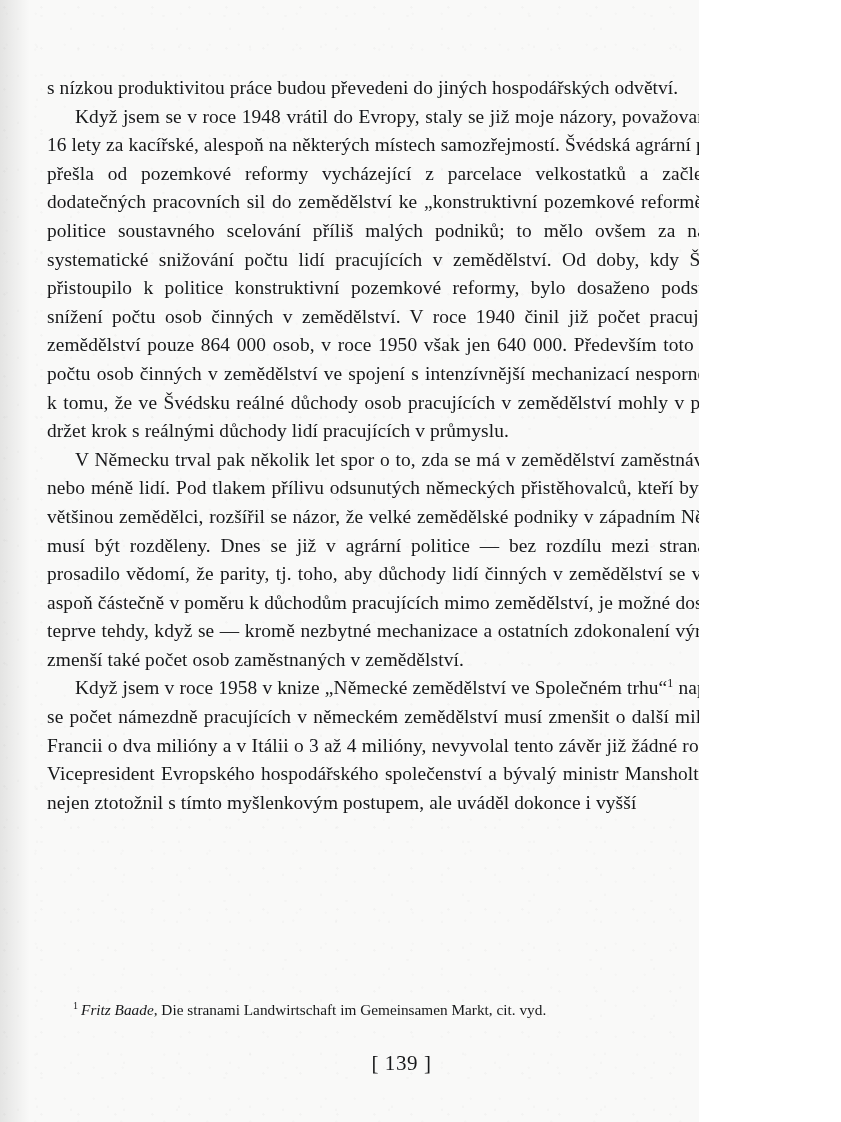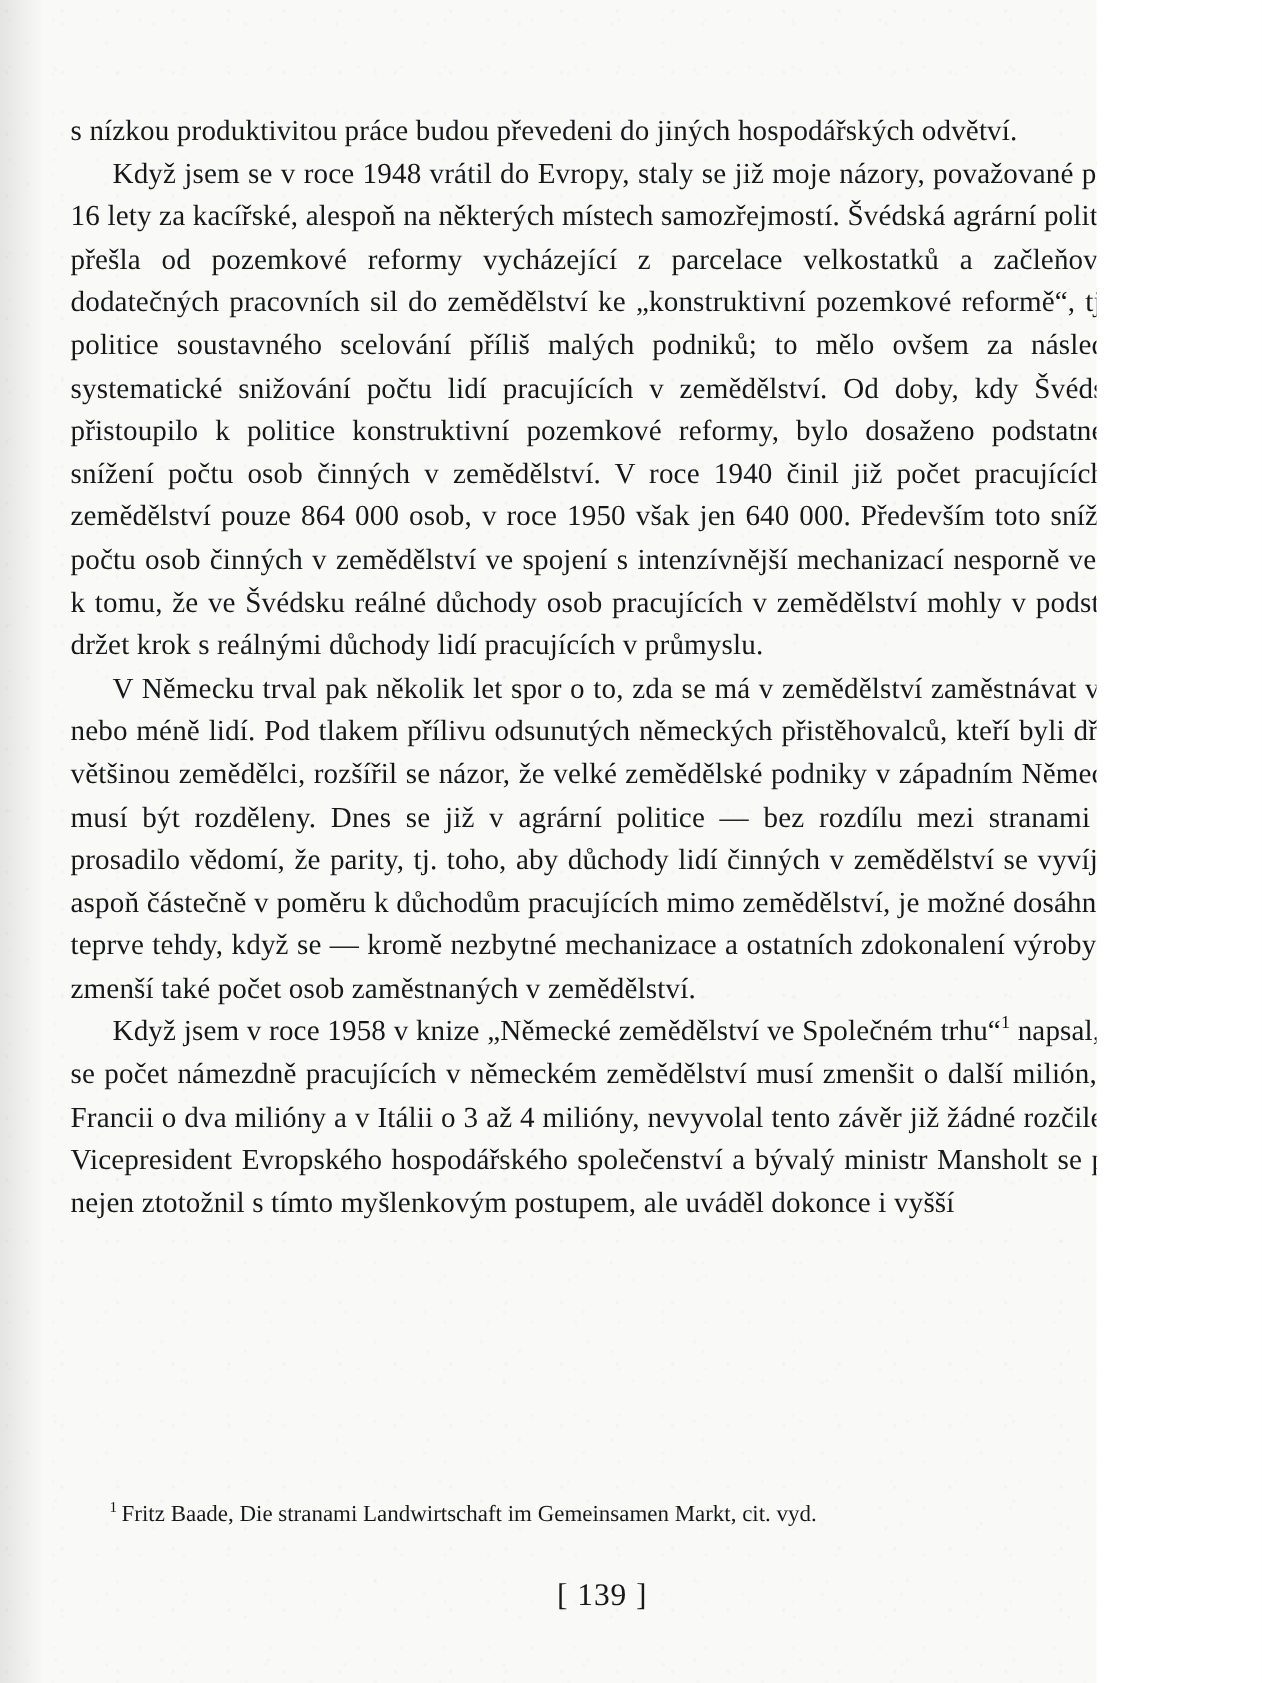--- a/index.html
+++ b/index.html
@@ -20,21 +20,20 @@
     background-image:
       radial-gradient(circle at 12% 18%, rgba(0,0,0,0.022) 0 1px, transparent 1.4px),
       radial-gradient(circle at 34% 61%, rgba(0,0,0,0.018) 0 1px, transparent 1.4px),
       radial-gradient(circle at 68% 27%, rgba(0,0,0,0.020) 0 1px, transparent 1.4px),
       radial-gradient(circle at 82% 74%, rgba(0,0,0,0.016) 0 1px, transparent 1.4px),
       radial-gradient(circle at 52% 88%, rgba(0,0,0,0.018) 0 1px, transparent 1.4px),
       radial-gradient(circle at 23% 44%, rgba(0,0,0,0.014) 0 1px, transparent 1.4px);
     background-size: 37px 41px, 53px 47px, 61px 59px, 43px 67px, 71px 53px, 29px 31px;
     font-family: "Liberation Serif", "DejaVu Serif", serif;
     color: #17181a;
-    padding-left: 32px;
   }
 
   
   .gutter-shadow-left {
     position: absolute;
     left: 0; top: 0;
     width: 30px; height: 100%;
     background: linear-gradient(to right, rgba(0,0,0,0.085), rgba(0,0,0,0.0));
     pointer-events: none;
   }
@@ -103,20 +102,21 @@
     text-indent: 26px;
     text-align: left;
   }
   .footnote .fn-marker {
     font-size: 0.66em;
     vertical-align: super;
     line-height: 0;
     margin-right: 3px;
   }
   .footnote .fn-author {
+    font-style: italic;
   }
 
   .page-number {
     position: absolute;
     left: 47px;
     top: 1050px;
     width: 709px;
     text-align: center;
     font-size: 21px;
     line-height: 26px;

